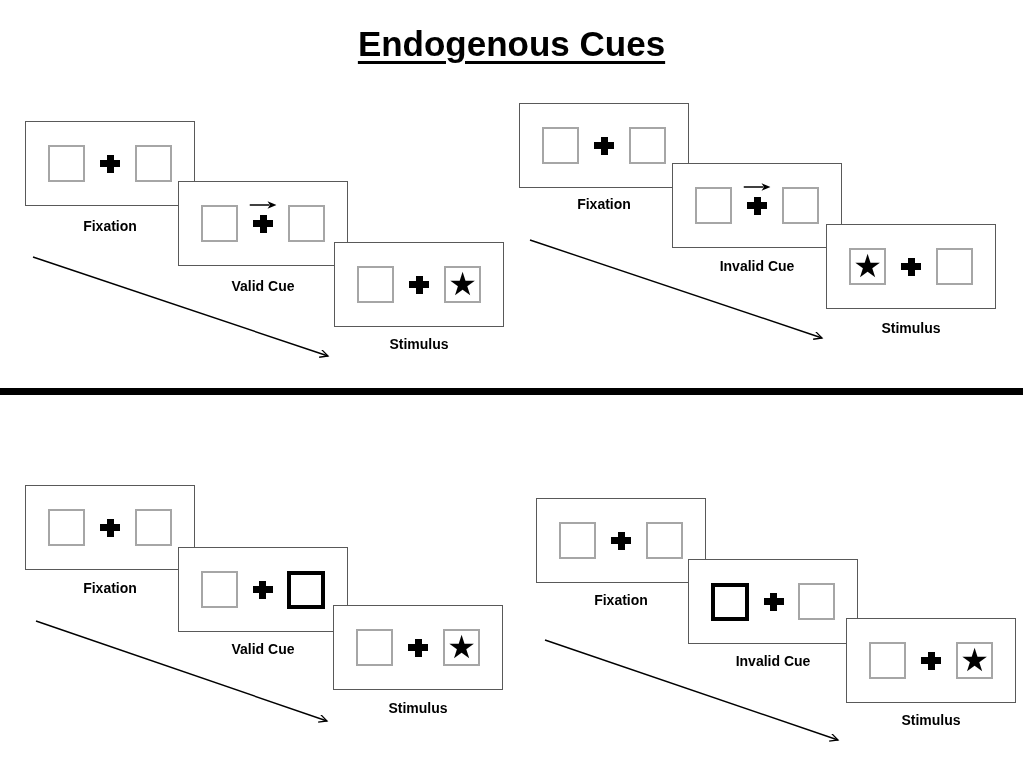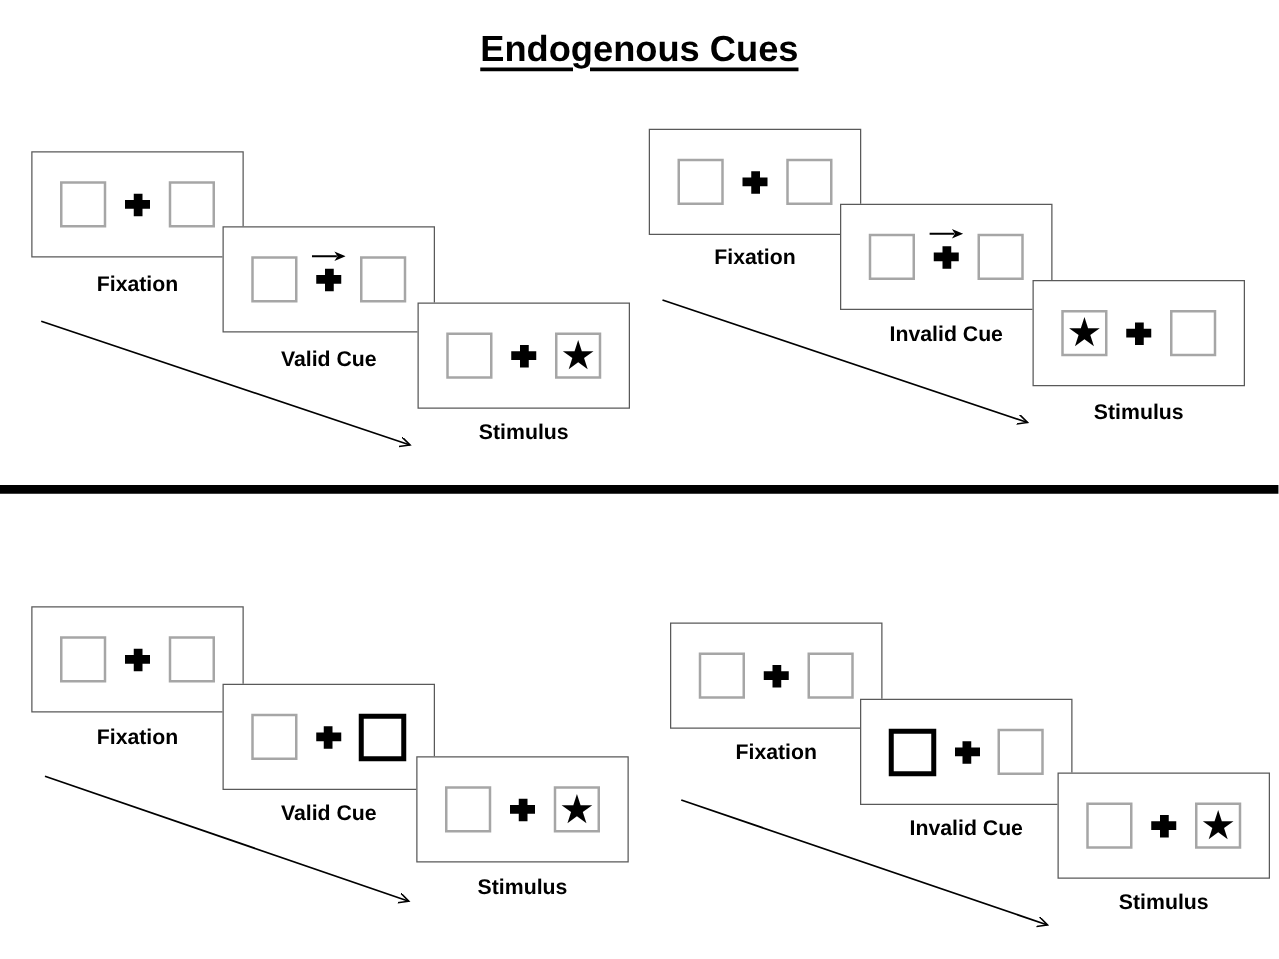--- a/index.html
+++ b/index.html
@@ -2,21 +2,21 @@
 <html><head>
 <meta charset="utf-8">
 <style>
   html,body{margin:0;padding:0;background:#fff;}
   .page{
     position:relative;width:1023px;height:767px;background:#ffffff;
     font-family:"Liberation Sans", sans-serif;color:#000;overflow:hidden;
   }
   .title{
     position:absolute;left:0;right:0;text-align:center;
-    font-size:29px;font-weight:bold;
+    font-size:35px;font-weight:bold;
     text-decoration:underline;text-decoration-thickness:2.5px;text-underline-offset:5px;
   }
   .divider{
     position:absolute;left:0;width:1023px;height:7px;background:#000;
   }
   .arrows{position:absolute;left:0;top:0;z-index:1;pointer-events:none;}
   .frame{
     position:absolute;width:170px;height:85px;background:#fff;
     border:1.5px solid #595959;box-sizing:border-box;
     display:flex;align-items:center;justify-content:space-between;
@@ -30,21 +30,21 @@
   }
   .box.cue-box{width:38px;height:38px;border:4px solid #000;}
   .star{font-size:32px;line-height:1;color:#000;transform:translateY(-1px);}
   .plus-wrap{position:relative;width:20px;height:20px;}
   .plus{position:absolute;left:0;top:1px;width:20px;height:18px;}
   .plus::before{content:"";position:absolute;left:0;top:5.5px;width:20px;height:7px;background:#000;}
   .plus::after{content:"";position:absolute;left:6.5px;top:0;width:7px;height:18px;background:#000;}
   .cue-arrow{position:absolute;left:50%;transform:translateX(-50%);bottom:24px;}
   .flabel{
     position:absolute;width:170px;text-align:center;
-    font-size:17px;font-weight:bold;z-index:5;
+    font-size:14px;font-weight:bold;z-index:5;
   }
 </style>
 </head>
 <body>
 
 <div class="page">
 
   <div class="title" style="top:24px">Endogenous Cues</div>
 
   <div class="divider" style="top:388px"></div>

